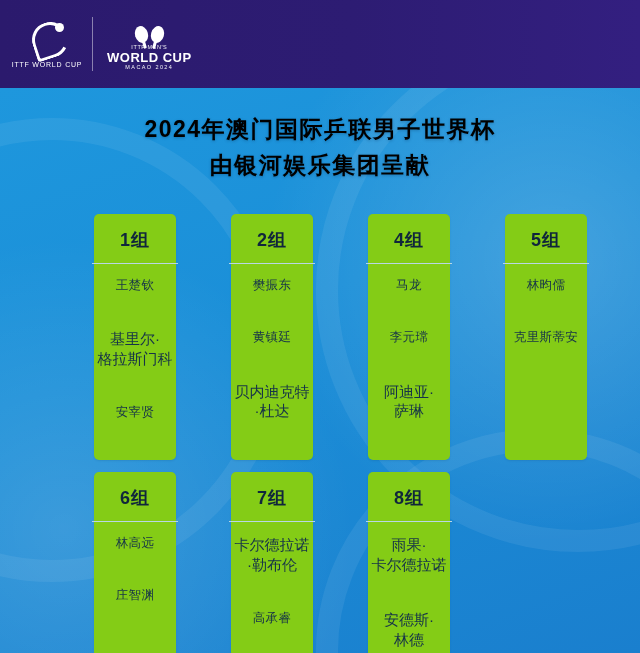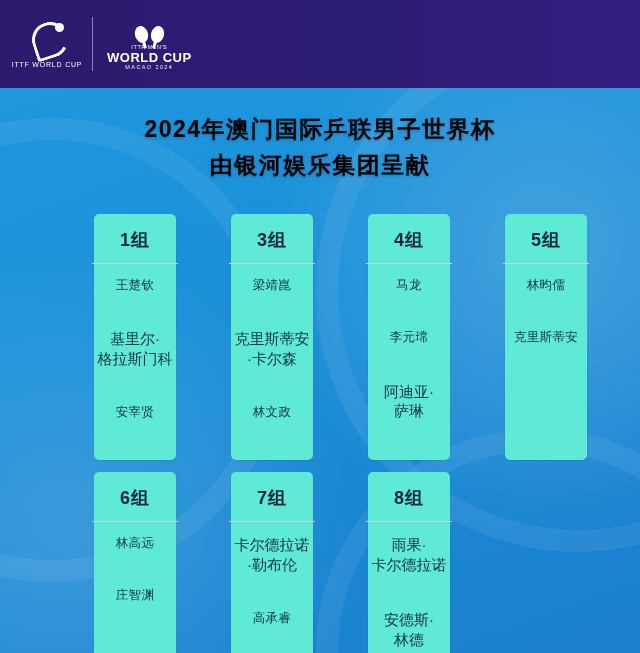--- a/index.html
+++ b/index.html
@@ -166,21 +166,21 @@
     position: absolute;
     left: 52px; top: 214px;
     width: 536px;
     display: grid;
     grid-template-columns: repeat(4, 124px);
     grid-auto-rows: 246px;
     column-gap: 13px;
     row-gap: 12px;
   }
   .card {
-    background: #5eead4;
+    background: #84cc16;
     border-radius: 5px;
     box-sizing: border-box;
     padding: 14px 8px 10px 8px;
     display: flex;
     flex-direction: column;
     align-items: center;
     box-shadow: 0 1px 2px rgba(0,40,70,0.10);
     margin-left: 42px;
   }
   .card .gname {
@@ -264,30 +264,30 @@
     <div class="card">
       <div class="gname">1组</div>
       <div class="rule"></div>
       <div class="players">
         <div class="player">王楚钦</div>
         <div class="player narrow">基里尔·格拉斯门科</div>
         <div class="player">安宰贤</div>
       </div>
     </div>
 
-
     <div class="card">
-      <div class="gname">3组</div>
-      <div class="rule"></div>
-      <div class="players">
-        <div class="player">梁靖崑</div>
-        <div class="player narrow">克里斯蒂安·卡尔森</div>
-        <div class="player">林文政</div>
-      </div>
-    </div>
+      <div class="gname">2组</div>
+      <div class="rule"></div>
+      <div class="players">
+        <div class="player">樊振东</div>
+        <div class="player">黄镇廷</div>
+        <div class="player narrow">贝内迪克特·杜达</div>
+      </div>
+    </div>
+
 
     <div class="card">
       <div class="gname">4组</div>
       <div class="rule"></div>
       <div class="players">
         <div class="player">马龙</div>
         <div class="player">李元瑺</div>
         <div class="player narrow">阿迪亚·萨琳</div>
       </div>
     </div>

